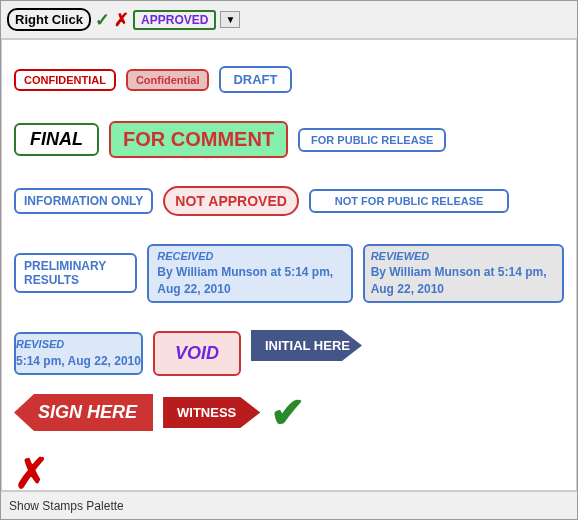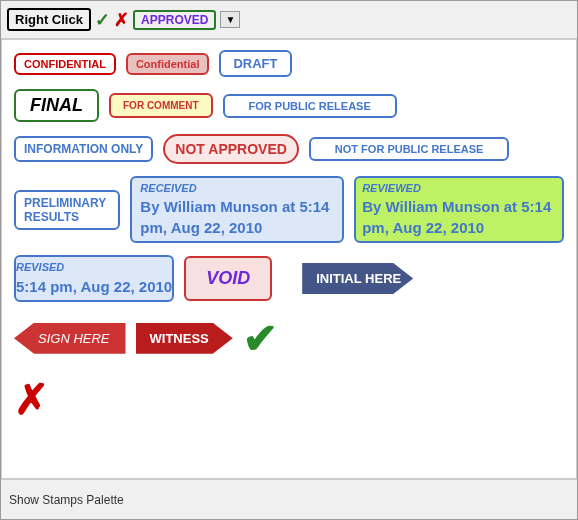--- a/index.html
+++ b/index.html
@@ -27,21 +27,21 @@
       padding: 4px 6px;
       background: #f0f0f0;
       border-bottom: 1px solid #ccc;
       gap: 4px;
       height: 38px;
     }
 
     .toolbar-label {
       background: #fff;
       border: 2px solid #333;
-      border-radius: 3px;
+      border-radius: 10px;
       padding: 2px 6px;
       font-size: 12px;
       font-weight: bold;
       color: #000;
     }
 
     .toolbar-check {
       color: #2a7a2a;
       font-size: 18px;
       font-weight: bold;
@@ -114,20 +114,21 @@
       user-select: none;
     }
 
     
     .stamp-rounded {
       border-radius: 6px;
       border: 2.5px solid;
       padding: 4px 10px;
       font-weight: bold;
       font-size: 13px;
+      margin-top: 16px;
     }
 
     .stamp-confidential-outline {
       border-color: #cc0000;
       color: #cc0000;
       font-size: 11px;
       padding: 3px 8px;
       background: #fff;
     }
 
@@ -153,31 +154,31 @@
       font-size: 18px;
       font-style: italic;
       font-weight: bold;
       padding: 4px 14px;
       background: #fff;
     }
 
     .stamp-for-comment {
       border-color: #cc3333;
       color: #cc3333;
-      font-size: 10px;
+      font-size: 20px;
       font-weight: bold;
       padding: 5px 12px;
-      background: #fef9c3;
+      background: #86efac;
     }
 
     .stamp-for-public-release {
       border-color: #4477cc;
       color: #4477cc;
       font-size: 11px;
-      padding: 4px 24px;
+      padding: 4px 11px;
       background: #fff;
     }
 
     .stamp-information-only {
       border-color: #4477cc;
       color: #4477cc;
       font-size: 12px;
       font-weight: bold;
       padding: 4px 8px;
       background: #fff;
@@ -219,21 +220,21 @@
       min-width: 110px;
       text-align: left;
       line-height: 1.4;
     }
 
     .stamp-reviewed {
       border-color: #4477cc;
       color: #4477cc;
       font-size: 10px;
       padding: 3px 6px;
-      background: #bef264;
+      background: #e5e5e5;
       min-width: 110px;
       text-align: left;
       line-height: 1.4;
       align-items: flex-end;
     }
 
     .stamp-revised {
       border-color: #4477cc;
       color: #4477cc;
       font-size: 10px;
@@ -254,31 +255,30 @@
       padding: 10px 20px;
       background: #f8e0e0;
     }
 
     
     .stamp-arrow-left {
       position: relative;
       display: inline-flex;
       align-items: center;
       justify-content: flex-end;
-      margin-left: 20px;
     }
 
     .arrow-shape-left {
       position: relative;
       background: #cc3333;
       padding: 8px 16px 8px 24px;
       color: #fff;
-      font-weight: normal;
+      font-weight: bold;
       font-style: italic;
-      font-size: 13px;
+      font-size: 18px;
       clip-path: polygon(20px 0%, 100% 0%, 100% 100%, 20px 100%, 0% 50%);
     }
 
     .arrow-shape-right {
       position: relative;
       background: #b91c1c;
       padding: 8px 24px 8px 14px;
       color: #fff;
       font-weight: bold;
       font-size: 13px;
@@ -317,38 +317,38 @@
       background: #f0f0f0;
       border: 1px solid #ccc;
     }
     .stamps-panel::-webkit-scrollbar-thumb {
       background: #c0c0c0;
       border: 1px solid #999;
     }
 
     
     .status-bar {
-      height: 40px;
+      height: 28px;
       background: #f0f0f0;
       border-top: 1px solid #ccc;
       display: flex;
       align-items: center;
       padding: 0 8px;
       font-size: 12px;
       color: #333;
     }
 
     .stamp-received-title {
       font-weight: bold;
       font-size: 11px;
       font-style: italic;
     }
 
     .stamp-received-sub {
-      font-size: 15px;
+      font-size: 12px;
       font-style: normal;
     }
   </style>
 </head>
 <body>
 
 <div class="window">
 
   <div class="toolbar">
     <div class="toolbar-label right-click-box">Right Click</div>

